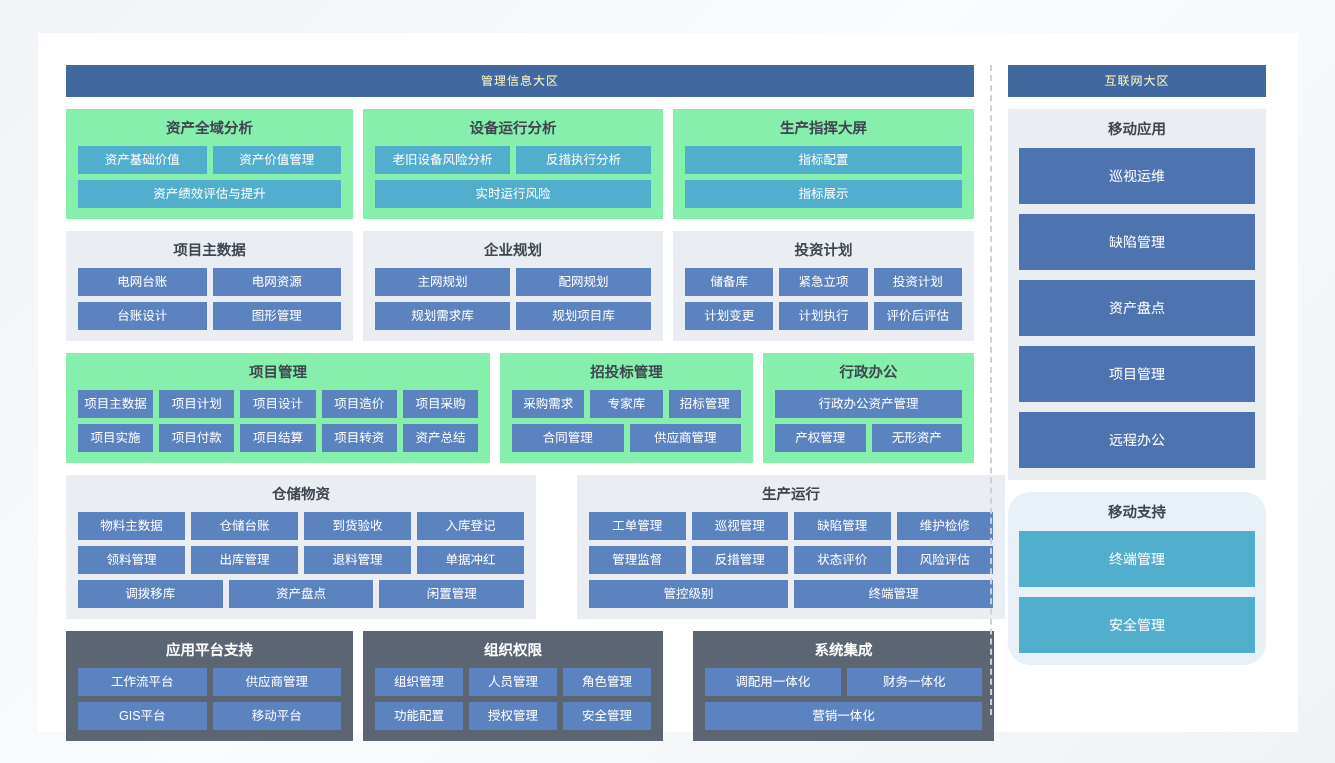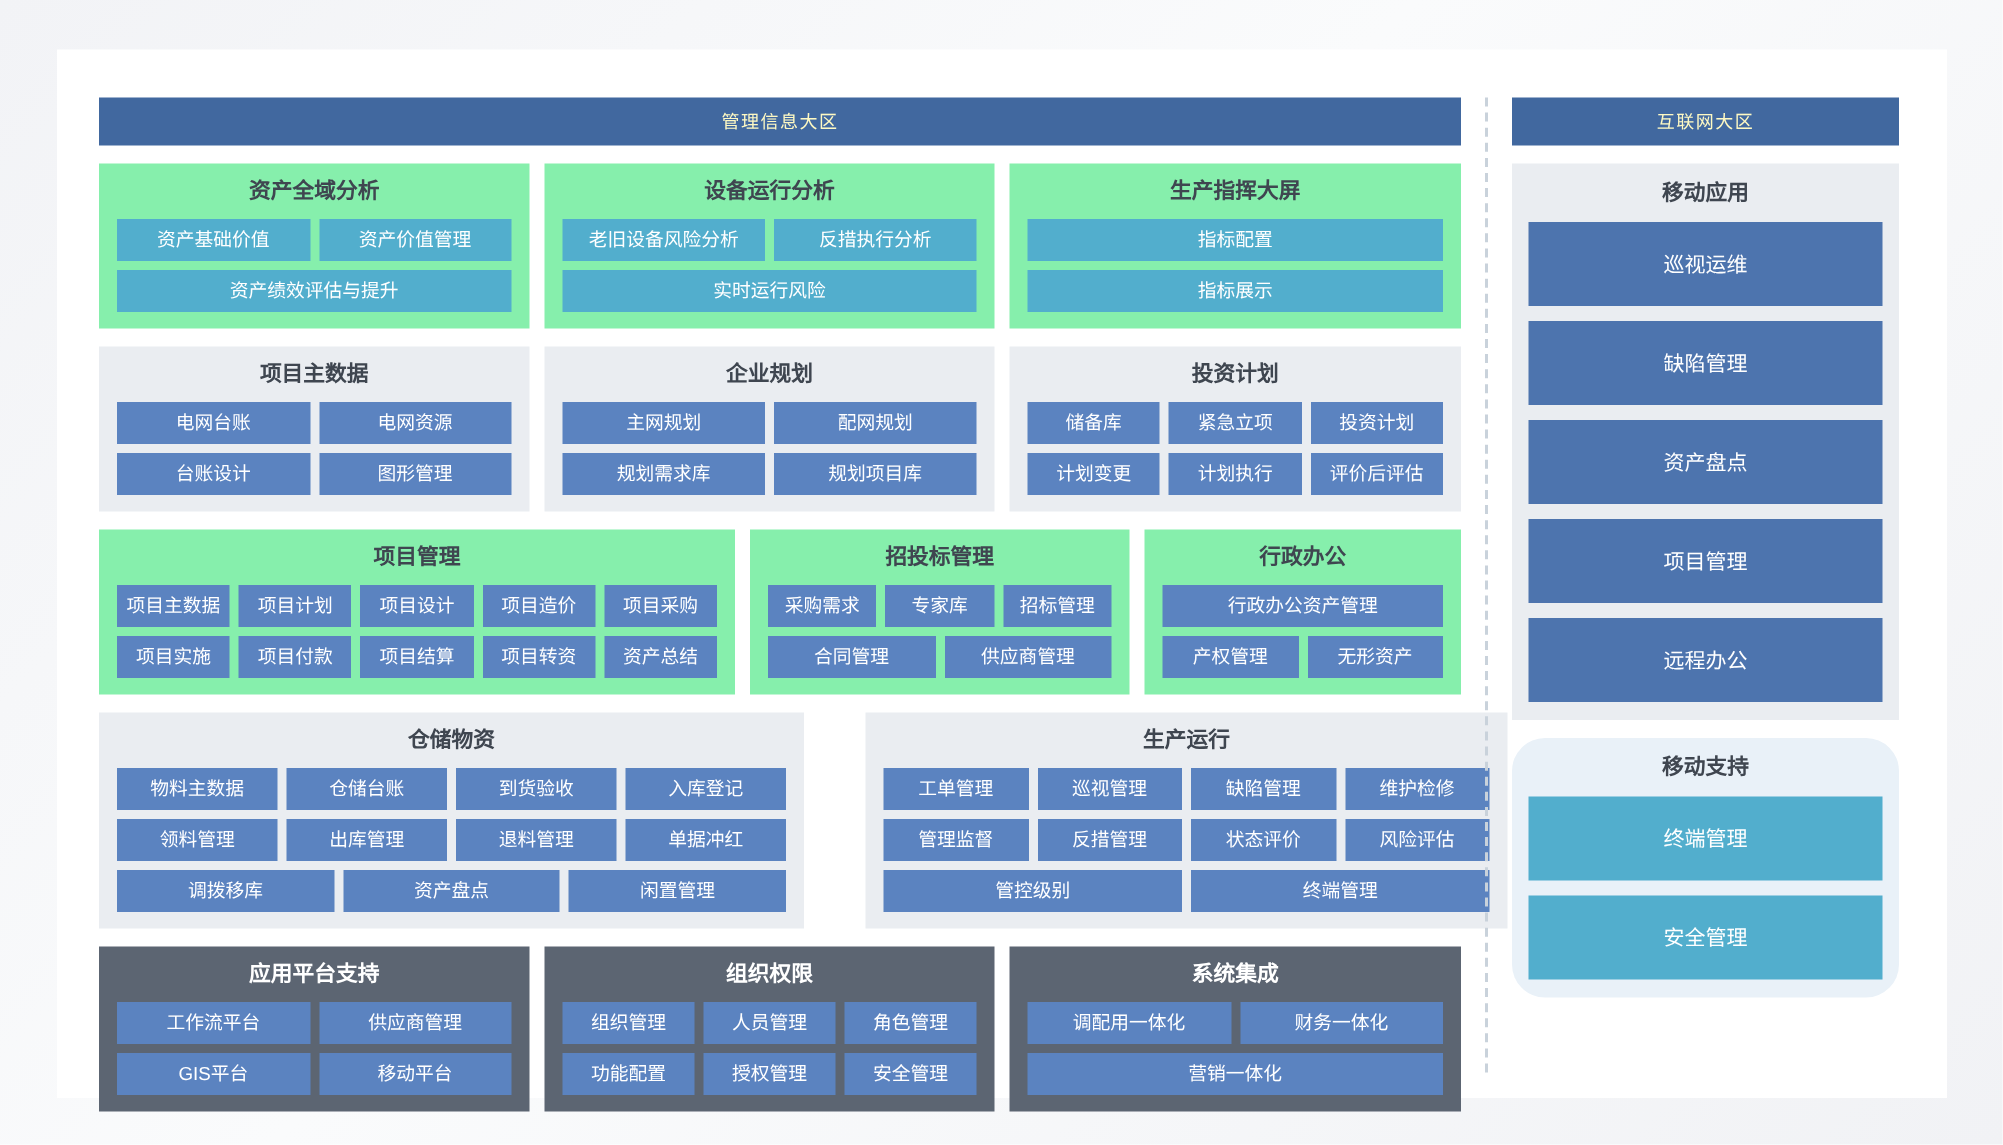--- a/index.html
+++ b/index.html
@@ -316,21 +316,21 @@
                 <div class="tile steel">组织管理</div>
                 <div class="tile steel">人员管理</div>
                 <div class="tile steel">角色管理</div>
               </div>
               <div class="tile-row">
                 <div class="tile steel">功能配置</div>
                 <div class="tile steel">授权管理</div>
                 <div class="tile steel">安全管理</div>
               </div>
             </div>
-            <div class="card bg-dark" style="flex: 0 0 301px; width: 301px;">
+            <div class="card bg-dark" style="flex: 0 0 301px; width: 301px; margin-left: 20px;">
               <div class="card-title">系统集成</div>
               <div class="tile-row">
                 <div class="tile steel">调配用一体化</div>
                 <div class="tile steel">财务一体化</div>
               </div>
               <div class="tile-row">
                 <div class="tile steel">营销一体化</div>
               </div>
             </div>
           </div>

